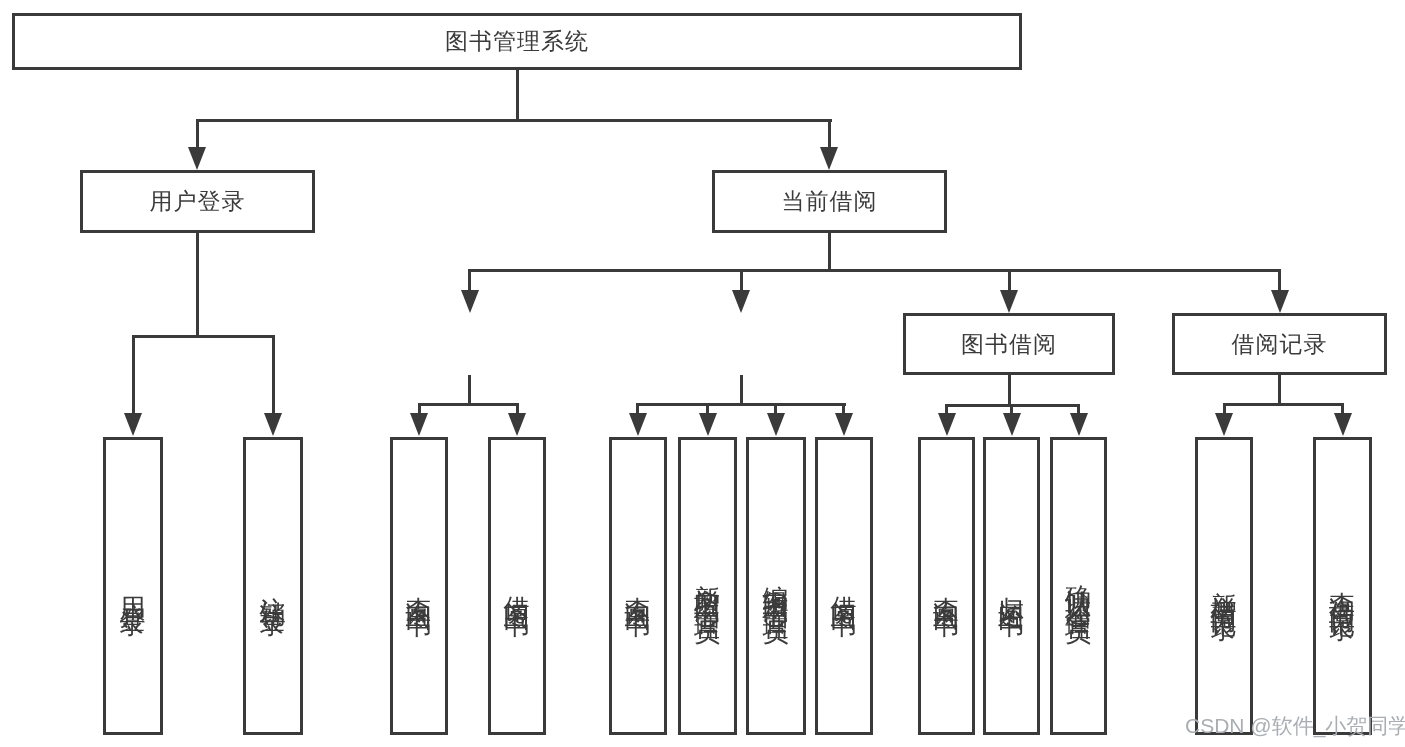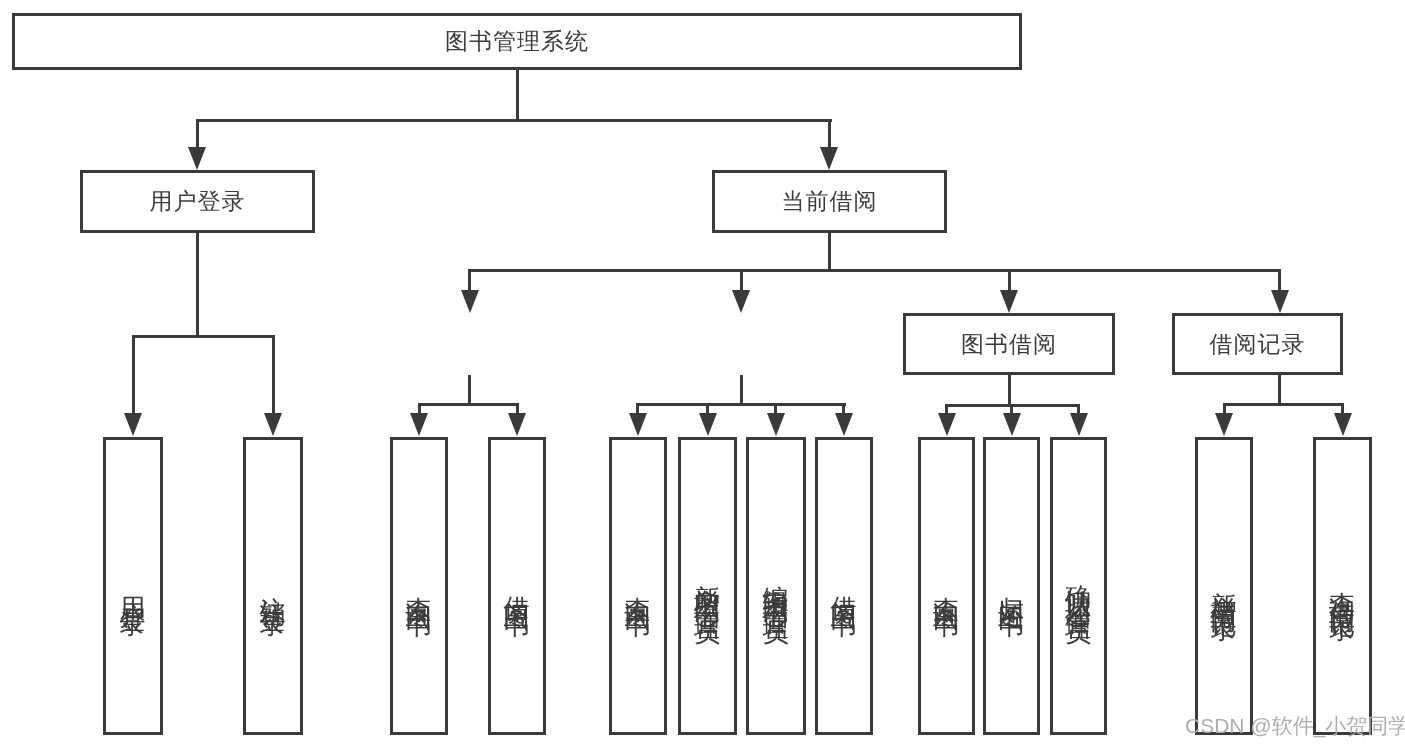--- a/index.html
+++ b/index.html
@@ -99,21 +99,21 @@
   <div class="vline" style="left:740px;top:269px;height:24px;"></div>
   <div class="arr" style="left:732px;top:290px;"></div>
   <div class="vline" style="left:1008px;top:269px;height:24px;"></div>
   <div class="arr" style="left:1000px;top:290px;"></div>
   <div class="vline" style="left:1278px;top:269px;height:24px;"></div>
   <div class="arr" style="left:1271px;top:290px;"></div>
 
   <div class="box" style="left:903px;top:313px;width:212px;height:62px;">
     <span>图书借阅</span>
   </div>
-  <div class="box" style="left:1172px;top:313px;width:171px;height:62px;">
+  <div class="box" style="left:1172px;top:313px;width:215px;height:62px;">
     <span>借阅记录</span>
   </div>
 
   <div class="vline" style="left:468px;top:375px;height:30px;"></div>
   <div class="hline" style="left:418px;top:403px;width:101px;"></div>
   <div class="vline" style="left:418px;top:403px;height:12px;"></div>
   <div class="arr" style="left:410px;top:413px;"></div>
   <div class="vline" style="left:516px;top:403px;height:12px;"></div>
   <div class="arr" style="left:508px;top:413px;"></div>
 

